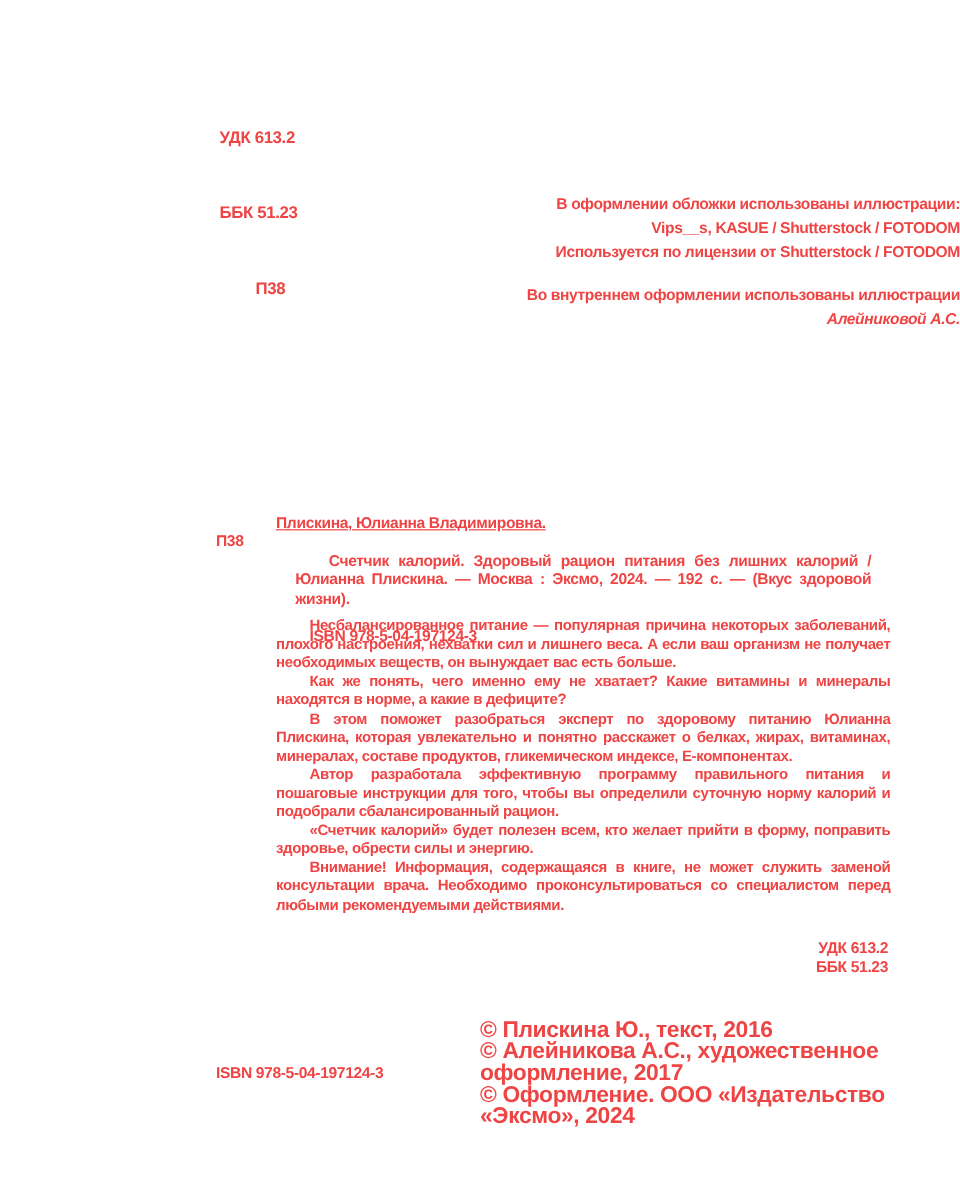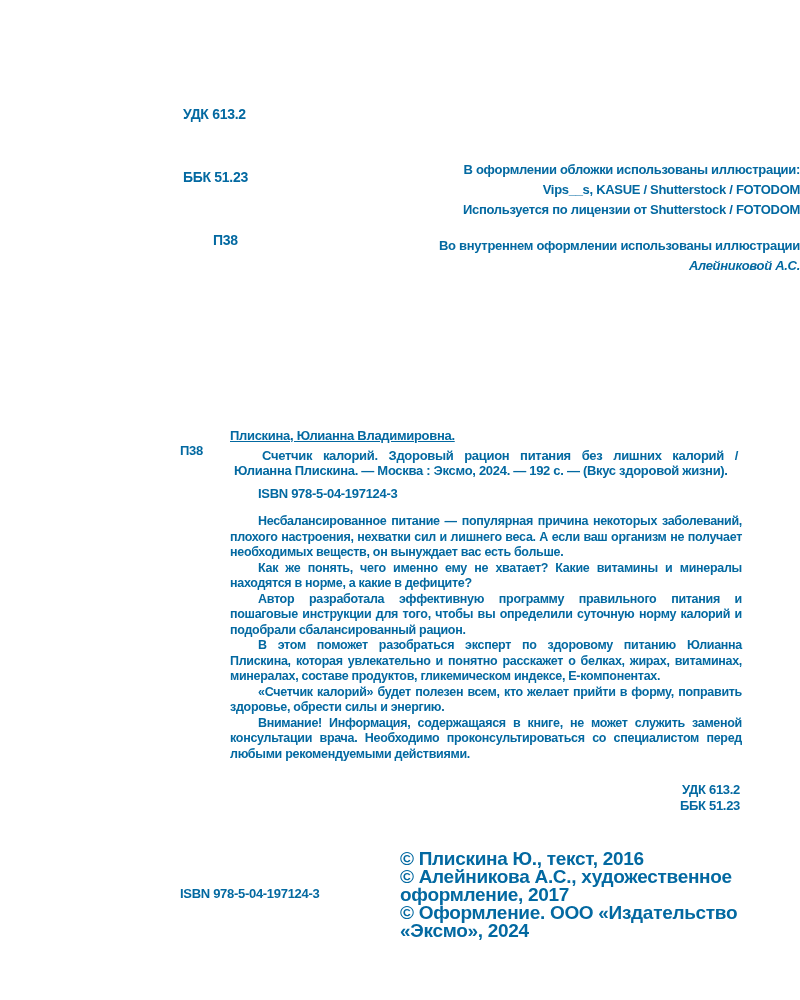--- a/index.html
+++ b/index.html
@@ -7,21 +7,21 @@
     padding: 0;
     background: #ffffff;
   }
   .page {
     position: relative;
     width: 800px;
     height: 1000px;
     background: #ffffff;
     font-family: "Liberation Sans", sans-serif;
     font-weight: 700;
-    color: #0369a1;
+    color: #ef4444;
     letter-spacing: -0.3px;
     overflow: hidden;
   }
   .top-codes {
     position: absolute;
     left: 183px;
     top: 62px;
     font-size: 14px;
     line-height: 21px;
     white-space: pre;
@@ -53,21 +53,21 @@
     line-height: 15.5px;
   }
   .entry-sign {
     position: absolute;
     left: -50px;
     top: 15px;
     font-size: 13px;
   }
   .entry-author { font-weight: 700; text-decoration: underline; }
   .entry-desc {
-    margin: 4px;
+    margin: 16px;
     text-indent: 28px;
     text-align: justify;
   }
   .entry-isbn {
     margin-top: 7px;
     padding-left: 28px;
   }
   .annotation {
     position: absolute;
     left: 230px;
@@ -130,22 +130,22 @@
     <div class="entry-body">
       <div class="entry-author">Плискина, Юлианна Владимировна.</div>
       <p class="entry-desc">Счетчик калорий. Здоровый рацион питания без лишних калорий / Юлианна Плискина. — Москва : Эксмо, 2024. — 192 с. — (Вкус здоровой жизни).</p>
       <div class="entry-isbn">ISBN 978-5-04-197124-3</div>
     </div>
   </div>
 
   <div class="annotation">
     <p class="para">Несбалансированное питание — популярная причина некоторых заболеваний, плохого настроения, нехватки сил и лишнего веса. А если ваш организм не получает необходимых веществ, он вынуждает вас есть больше.</p>
     <p class="para">Как же понять, чего именно ему не хватает? Какие витамины и минералы находятся в норме, а какие в дефиците?</p>
+    <p class="para">В этом поможет разобраться эксперт по здоровому питанию Юлианна Плискина, которая увлекательно и понятно расскажет о белках, жирах, витаминах, минералах, составе продуктов, гликемическом индексе, Е-компонентах.</p>
     <p class="para">Автор разработала эффективную программу правильного питания и пошаговые инструкции для того, чтобы вы определили суточную норму калорий и подобрали сбалансированный рацион.</p>
-    <p class="para">В этом поможет разобраться эксперт по здоровому питанию Юлианна Плискина, которая увлекательно и понятно расскажет о белках, жирах, витаминах, минералах, составе продуктов, гликемическом индексе, Е-компонентах.</p>
     <p class="para">«Счетчик калорий» будет полезен всем, кто желает прийти в форму, поправить здоровье, обрести силы и энергию.</p>
     <p class="para">Внимание! Информация, содержащаяся в книге, не может служить заменой консультации врача. Необходимо проконсультироваться со специалистом перед любыми рекомендуемыми действиями.</p>
   </div>
 
   <div class="bottom-codes">
     <div>УДК 613.2</div>
     <div>ББК 51.23</div>
   </div>
 
   <div class="copyrights">

